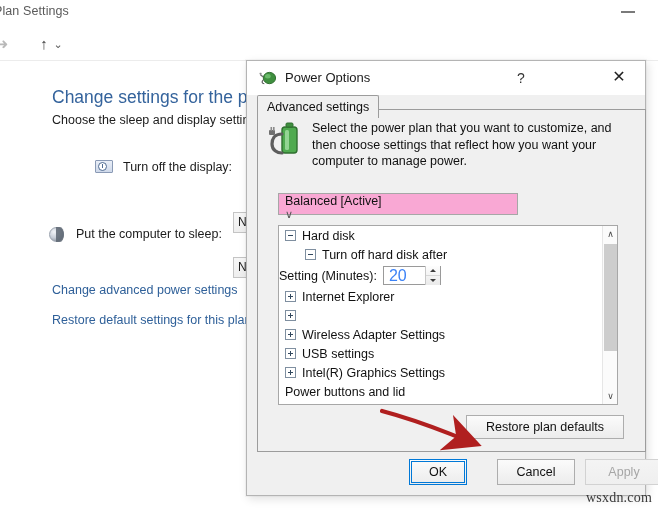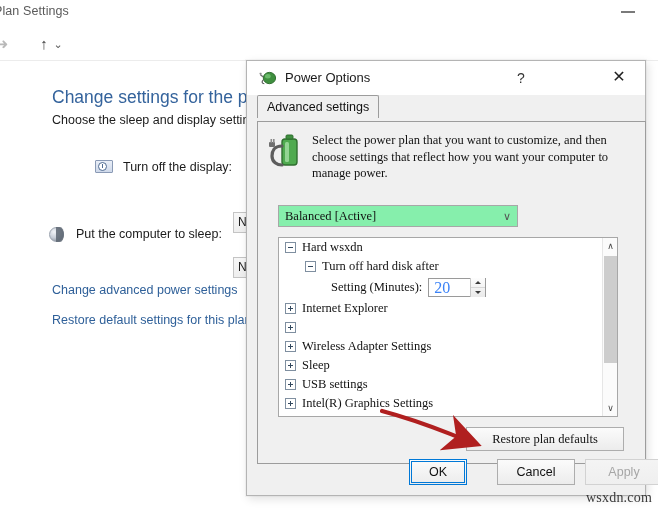--- a/index.html
+++ b/index.html
@@ -180,37 +180,37 @@
   .tab {
     position: absolute; left: 10px; top: 0; height: 23px;
     padding: 0 9px; line-height: 22px;
     background: #f0f0f0;
     border: 1px solid #9c9c9c; border-bottom: none;
     font-size: 12.5px; color: #111;
     border-radius: 2px 2px 0 0;
     z-index: 3;
   }
   .tabpanel {
-    position: absolute; left: 10px; top: 60px; width: 389px; height: 343px;
-    background: #f0f0f0; border: 1px solid #9c9c9c; font-family: Liberation Serif, serif;
+    position: absolute; left: 10px; top: 48px; width: 389px; height: 343px;
+    background: #f0f0f0; border: 1px solid #9c9c9c;
   }
 
   .info-row {
     position: absolute; left: 10px; top: 10px; width: 358px; display: flex;
   }
   .batt-ico { width: 42px; flex: 0 0 auto; position: relative; height: 48px; }
   .info-text {
     font-size: 12.5px; color: #111; line-height: 16.5px;
     margin-left: 2px;
   }
 
   .plan-select {
     position: absolute; left: 20px; top: 83px; width: 240px; height: 22px;
-    background: #86efac; border: 1px solid #a7a7a7;
-    display: flex; align-items: center;
+    background: #f9a8d4; border: 1px solid #a7a7a7;
+    display: flex;  flex-direction: column;
   }
   .plan-select .pv {
     font-size: 12.5px; color: #111; padding-left: 6px; flex: 1 1 auto;
   }
   .plan-select .pcaret {
     width: 20px; text-align: center; color: #555; font-size: 11px;
   }
 
   .treebox {
     position: absolute; left: 20px; top: 115px; width: 340px; height: 180px;
@@ -232,21 +232,21 @@
   }
   .tnode .exp.plus:after {
     content: ""; position: absolute; left: 4px; top: 2px;
     width: 1px; height: 5px; background: #33495f;
   }
   .lvl0 { padding-left: 6px; }
   .lvl1 { padding-left: 26px; }
 
   .setting-row {
     display: flex; align-items: center; height: 23px;
-    padding-left: 52px; font-size: 12.5px; color: #111;
+    font-size: 12.5px; color: #111;
   }
   .setting-row .slabel { margin-right: 6px; white-space: nowrap; }
   .spin {
     width: 58px; height: 19px; border: 1px solid #9a9a9a; background: #fff;
     display: flex; align-items: center;
   }
   .spin .sv { font-size: 16px; color: #3b82f6; padding-left: 5px; flex: 1 1 auto; }
   .spin-btns {
     width: 15px; height: 19px; border-left: 1px solid #c8c8c8;
     background: linear-gradient(#fdfdfd,#eaeaea);
@@ -424,21 +424,21 @@
       <div class="plan-select">
         <span class="pv">Balanced [Active]</span>
         <span class="pcaret">∨</span>
       </div>
 
       <div class="treebox">
         <div class="tree">
 
           <div class="tnode lvl0">
             <span class="exp"></span>
-            <span>Hard wsxdn</span>
+            <span>Hard disk</span>
           </div>
 
           <div class="tnode lvl1">
             <span class="exp"></span>
             <span>Turn off hard disk after</span>
           </div>
 
           <div class="setting-row">
             <span class="slabel">Setting (Minutes):</span>
             <span class="spin">
@@ -456,24 +456,20 @@
           </div>
           <div class="tnode lvl0">
             <span class="exp plus"></span>
           </div>
           <div class="tnode lvl0">
             <span class="exp plus"></span>
             <span>Wireless Adapter Settings</span>
           </div>
           <div class="tnode lvl0">
             <span class="exp plus"></span>
-            <span>Sleep</span>
-          </div>
-          <div class="tnode lvl0">
-            <span class="exp plus"></span>
             <span>USB settings</span>
           </div>
           <div class="tnode lvl0">
             <span class="exp plus"></span>
             <span>Intel(R) Graphics Settings</span>
           </div>
           <div class="tnode lvl0">
 
             <span>Power buttons and lid</span>
           </div>

